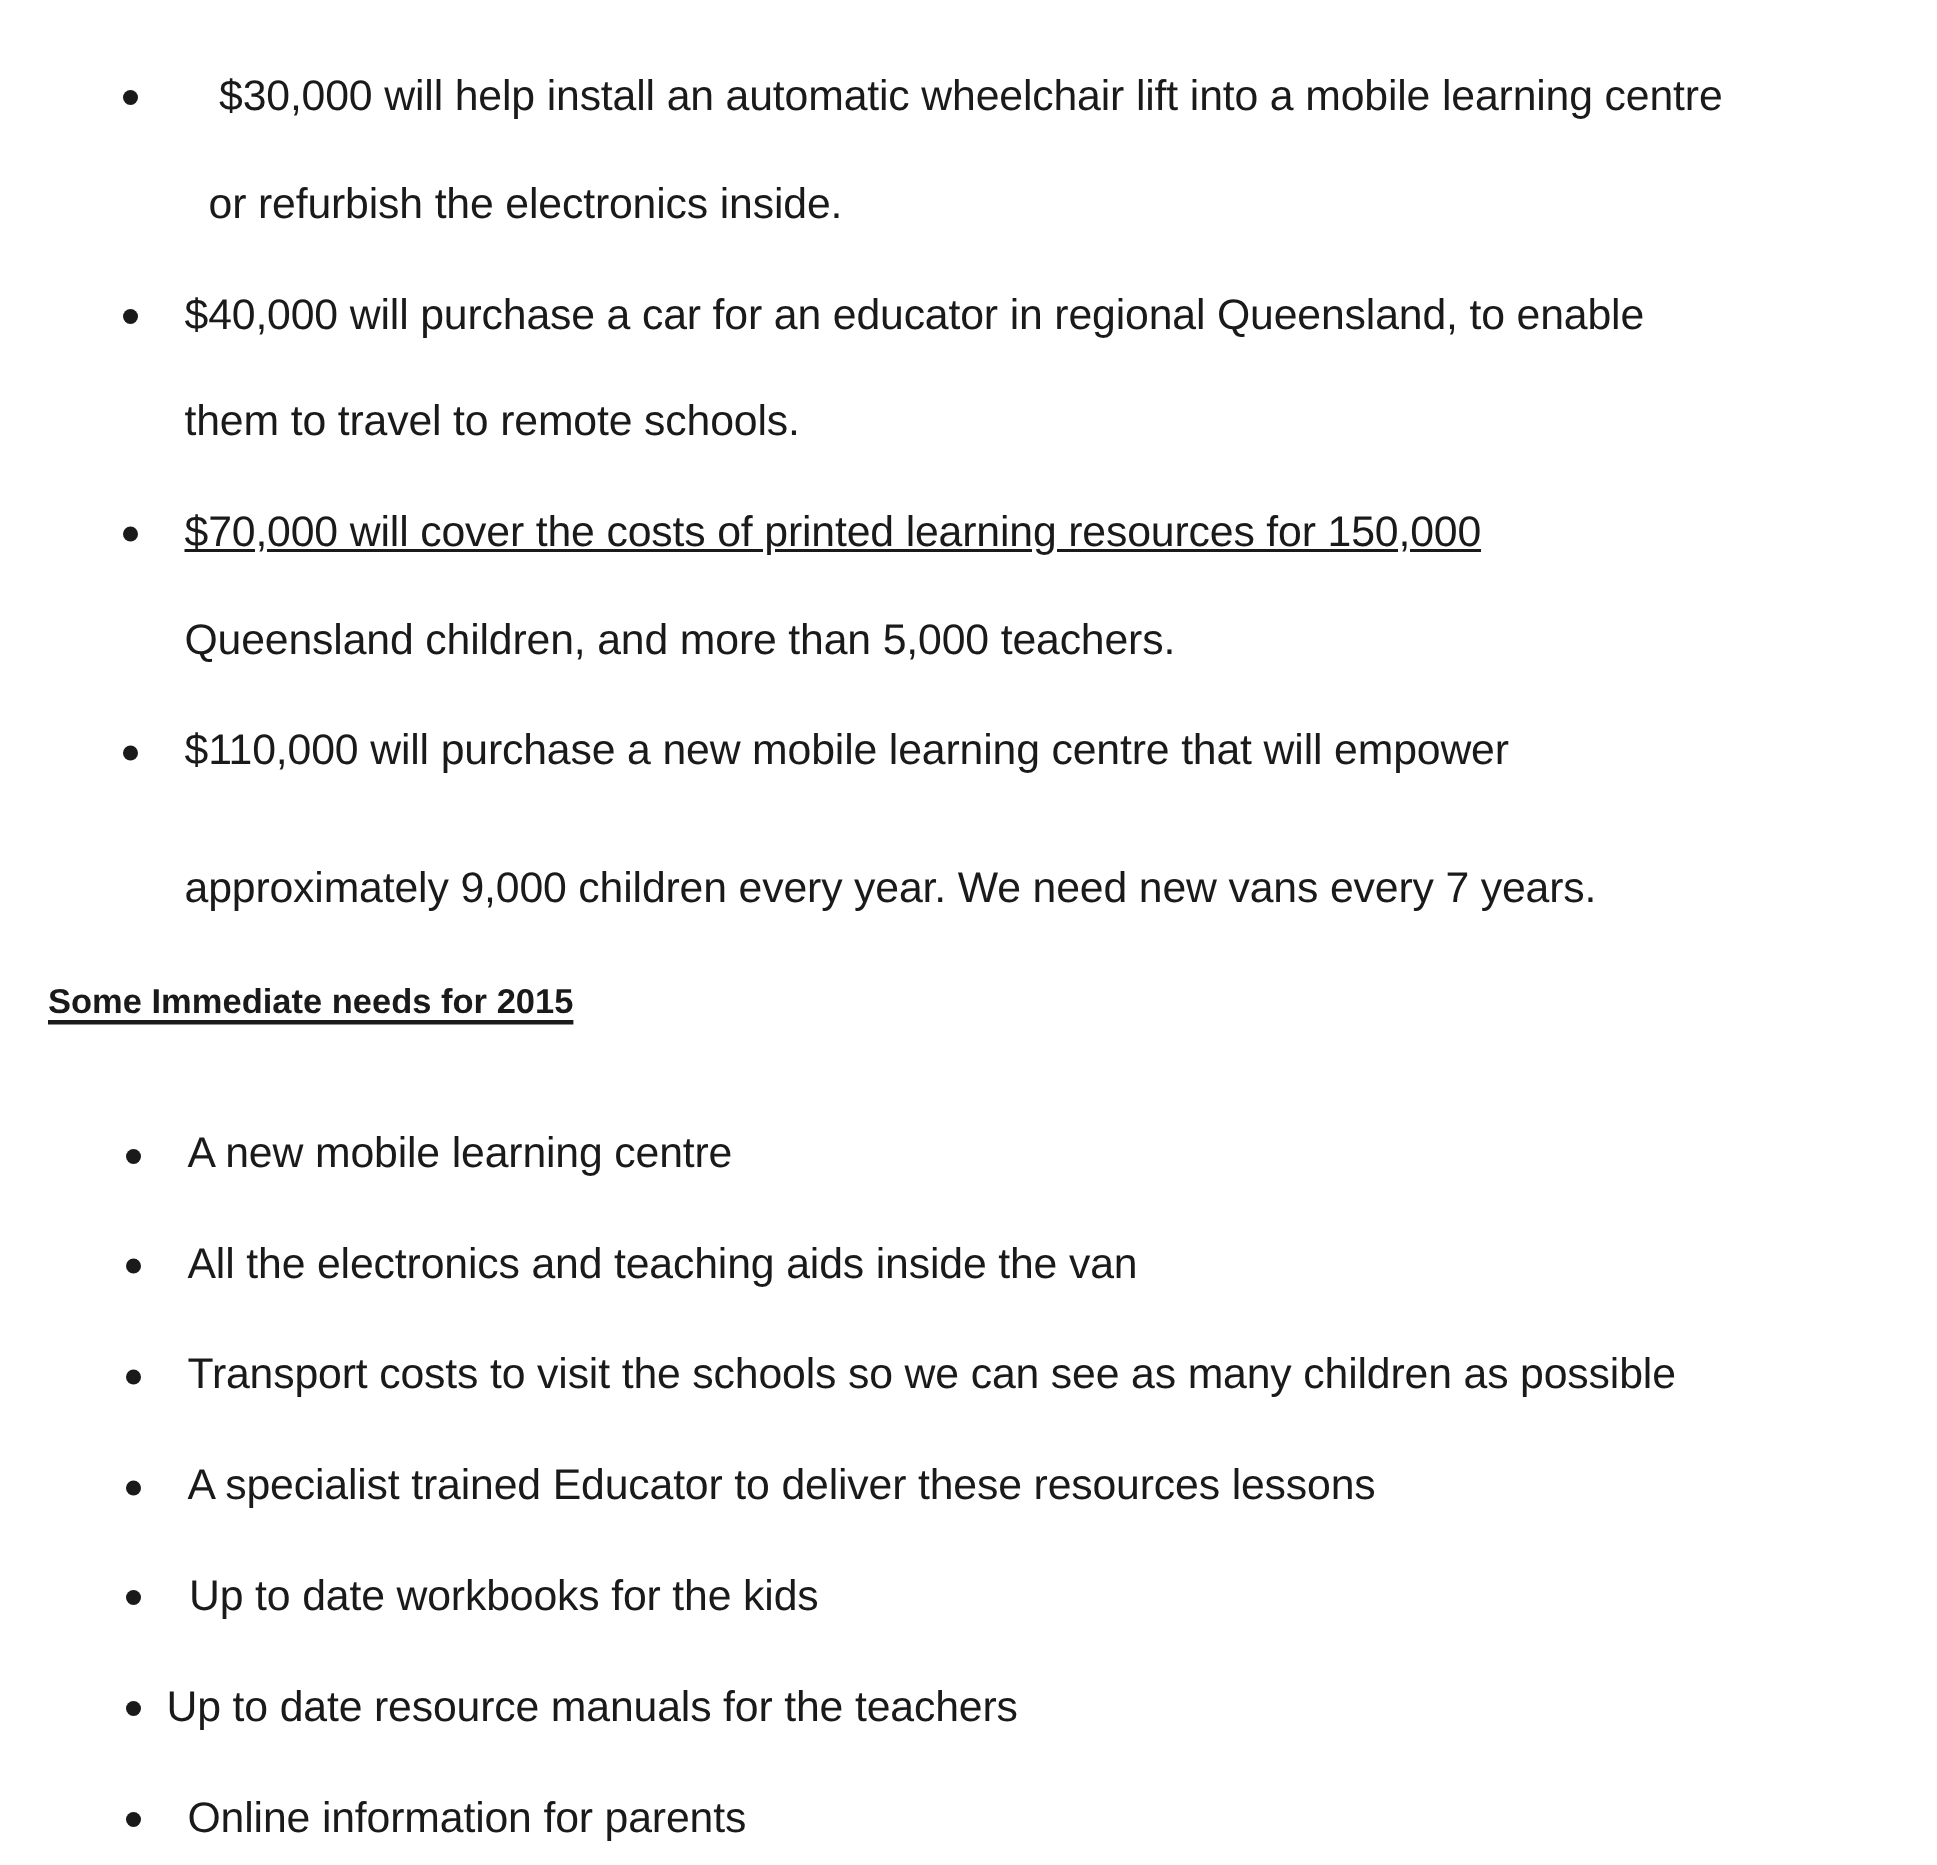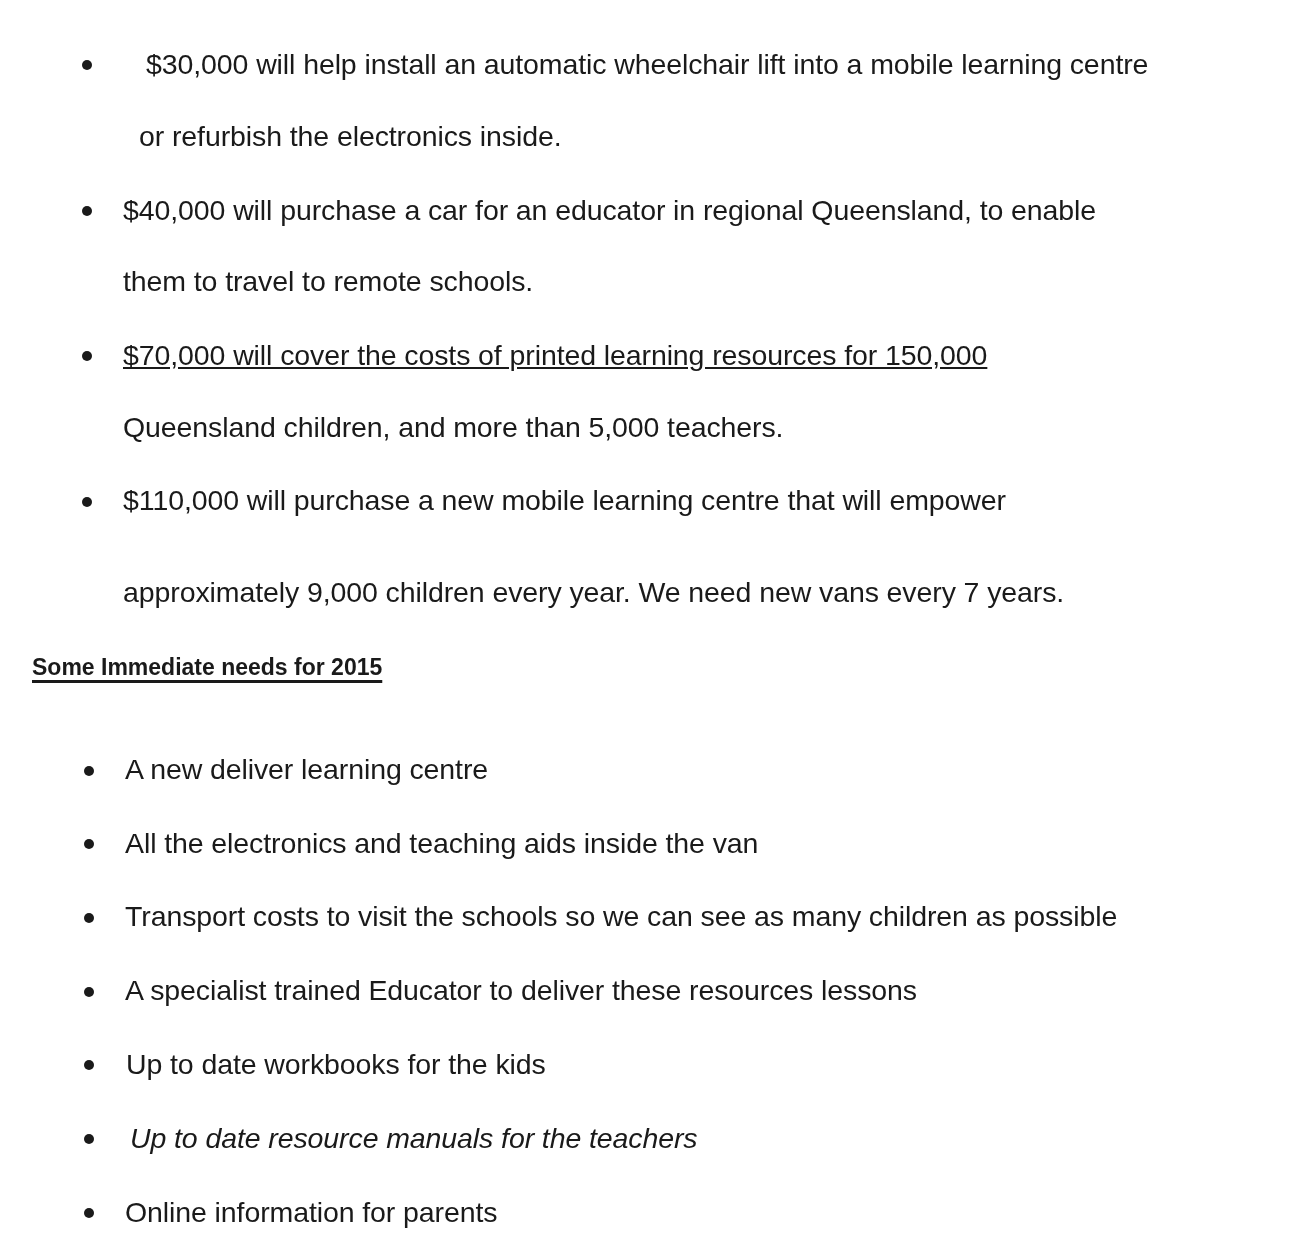--- a/index.html
+++ b/index.html
@@ -66,39 +66,39 @@
     <div class="line" style="left:123px; top:483px;">$110,000 will purchase a new mobile learning centre that will empower</div>
     <div class="line" style="left:123px; top:575px;">approximately 9,000 children every year. We need new vans every 7 years.</div>
   </div>
 </div>
 
 <div class="heading">Some Immediate needs for 2015</div>
 
 <div>
   <div>
     <span class="bullet" style="left:84px; top:766px;"></span>
-    <div class="line" style="left:125px; top:752px;">A new deliver learning centre</div>
+    <div class="line" style="left:125px; top:752px;">A new mobile learning centre</div>
   </div>
   <div>
     <span class="bullet" style="left:84px; top:839px;"></span>
     <div class="line" style="left:125px; top:826px;">All the electronics and teaching aids inside the van</div>
   </div>
   <div>
     <span class="bullet" style="left:84px; top:913px;"></span>
     <div class="line" style="left:125px; top:899px;">Transport costs to visit the schools so we can see as many children as possible</div>
   </div>
   <div>
     <span class="bullet" style="left:84px; top:987px;"></span>
     <div class="line" style="left:125px; top:973px;">A specialist trained Educator to deliver these resources lessons</div>
   </div>
   <div>
     <span class="bullet" style="left:84px; top:1060px;"></span>
     <div class="line" style="left:126px; top:1047px;">Up to date workbooks for the kids</div>
   </div>
   <div>
     <span class="bullet" style="left:84px; top:1134px;"></span>
-    <div class="line" style="left:130px; top:1121px;font-style:italic;">Up to date resource manuals for the teachers</div>
+    <div class="line" style="left:111px; top:1121px;">Up to date resource manuals for the teachers</div>
   </div>
   <div>
     <span class="bullet" style="left:84px; top:1208px;"></span>
     <div class="line" style="left:125px; top:1195px;">Online information for parents</div>
   </div>
 </div>
 
 </body></html>

